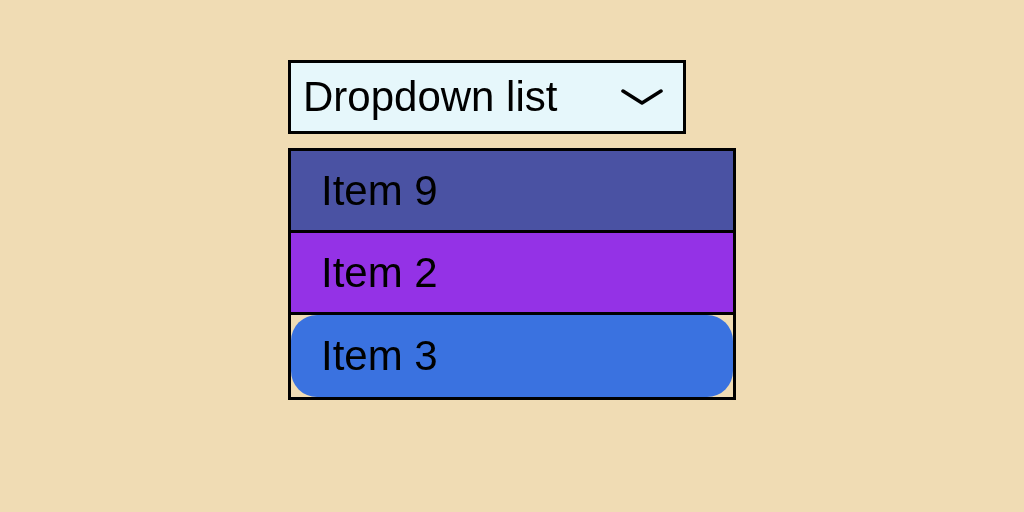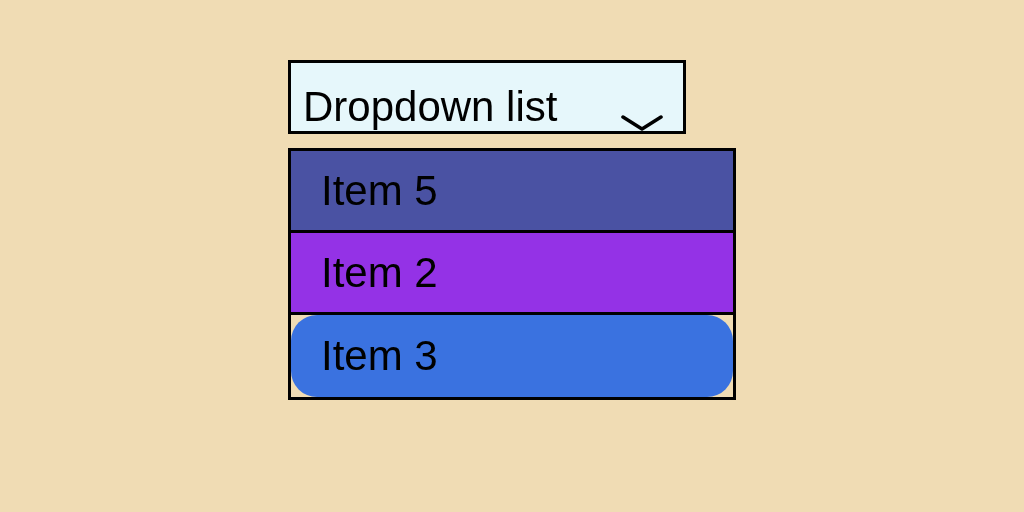--- a/index.html
+++ b/index.html
@@ -19,21 +19,21 @@
       left: 288px;
       top: 60px;
       width: 448px;
     }
     .dropdown-header {
       background-color: #e6f7fb;
       border: 3px solid #000;
       width: 398px;
       height: 74px;
       display: flex;
-      align-items: flex-end;
+      align-items: center;
       justify-content: space-between;
       padding: 0 20px 0 12px;
       cursor: pointer;
       margin-bottom: 14px;
       gap: 13px;
     }
     .dropdown-label {
       font-size: 42px;
       color: #000;
       font-weight: 400;
@@ -75,21 +75,21 @@
 
 <div class="dropdown-container">
   <div class="dropdown-header">
     <span class="dropdown-label">Dropdown list</span>
     <svg class="chevron" viewBox="0 0 42 16">
       <polyline points="2,2 21,14 40,2" fill="none" stroke="#000" stroke-width="3.5" stroke-linecap="round" stroke-linejoin="round"></polyline>
     </svg>
   </div>
   <div class="dropdown-list">
     <div class="dropdown-item item-1">
-      <span>Item 5</span>
+      <span>Item 9</span>
     </div>
     <div class="dropdown-item item-2">
       <span>Item 2</span>
     </div>
     <div class="dropdown-item item-3">
       <span>Item 3</span>
     </div>
   </div>
 </div>
 

